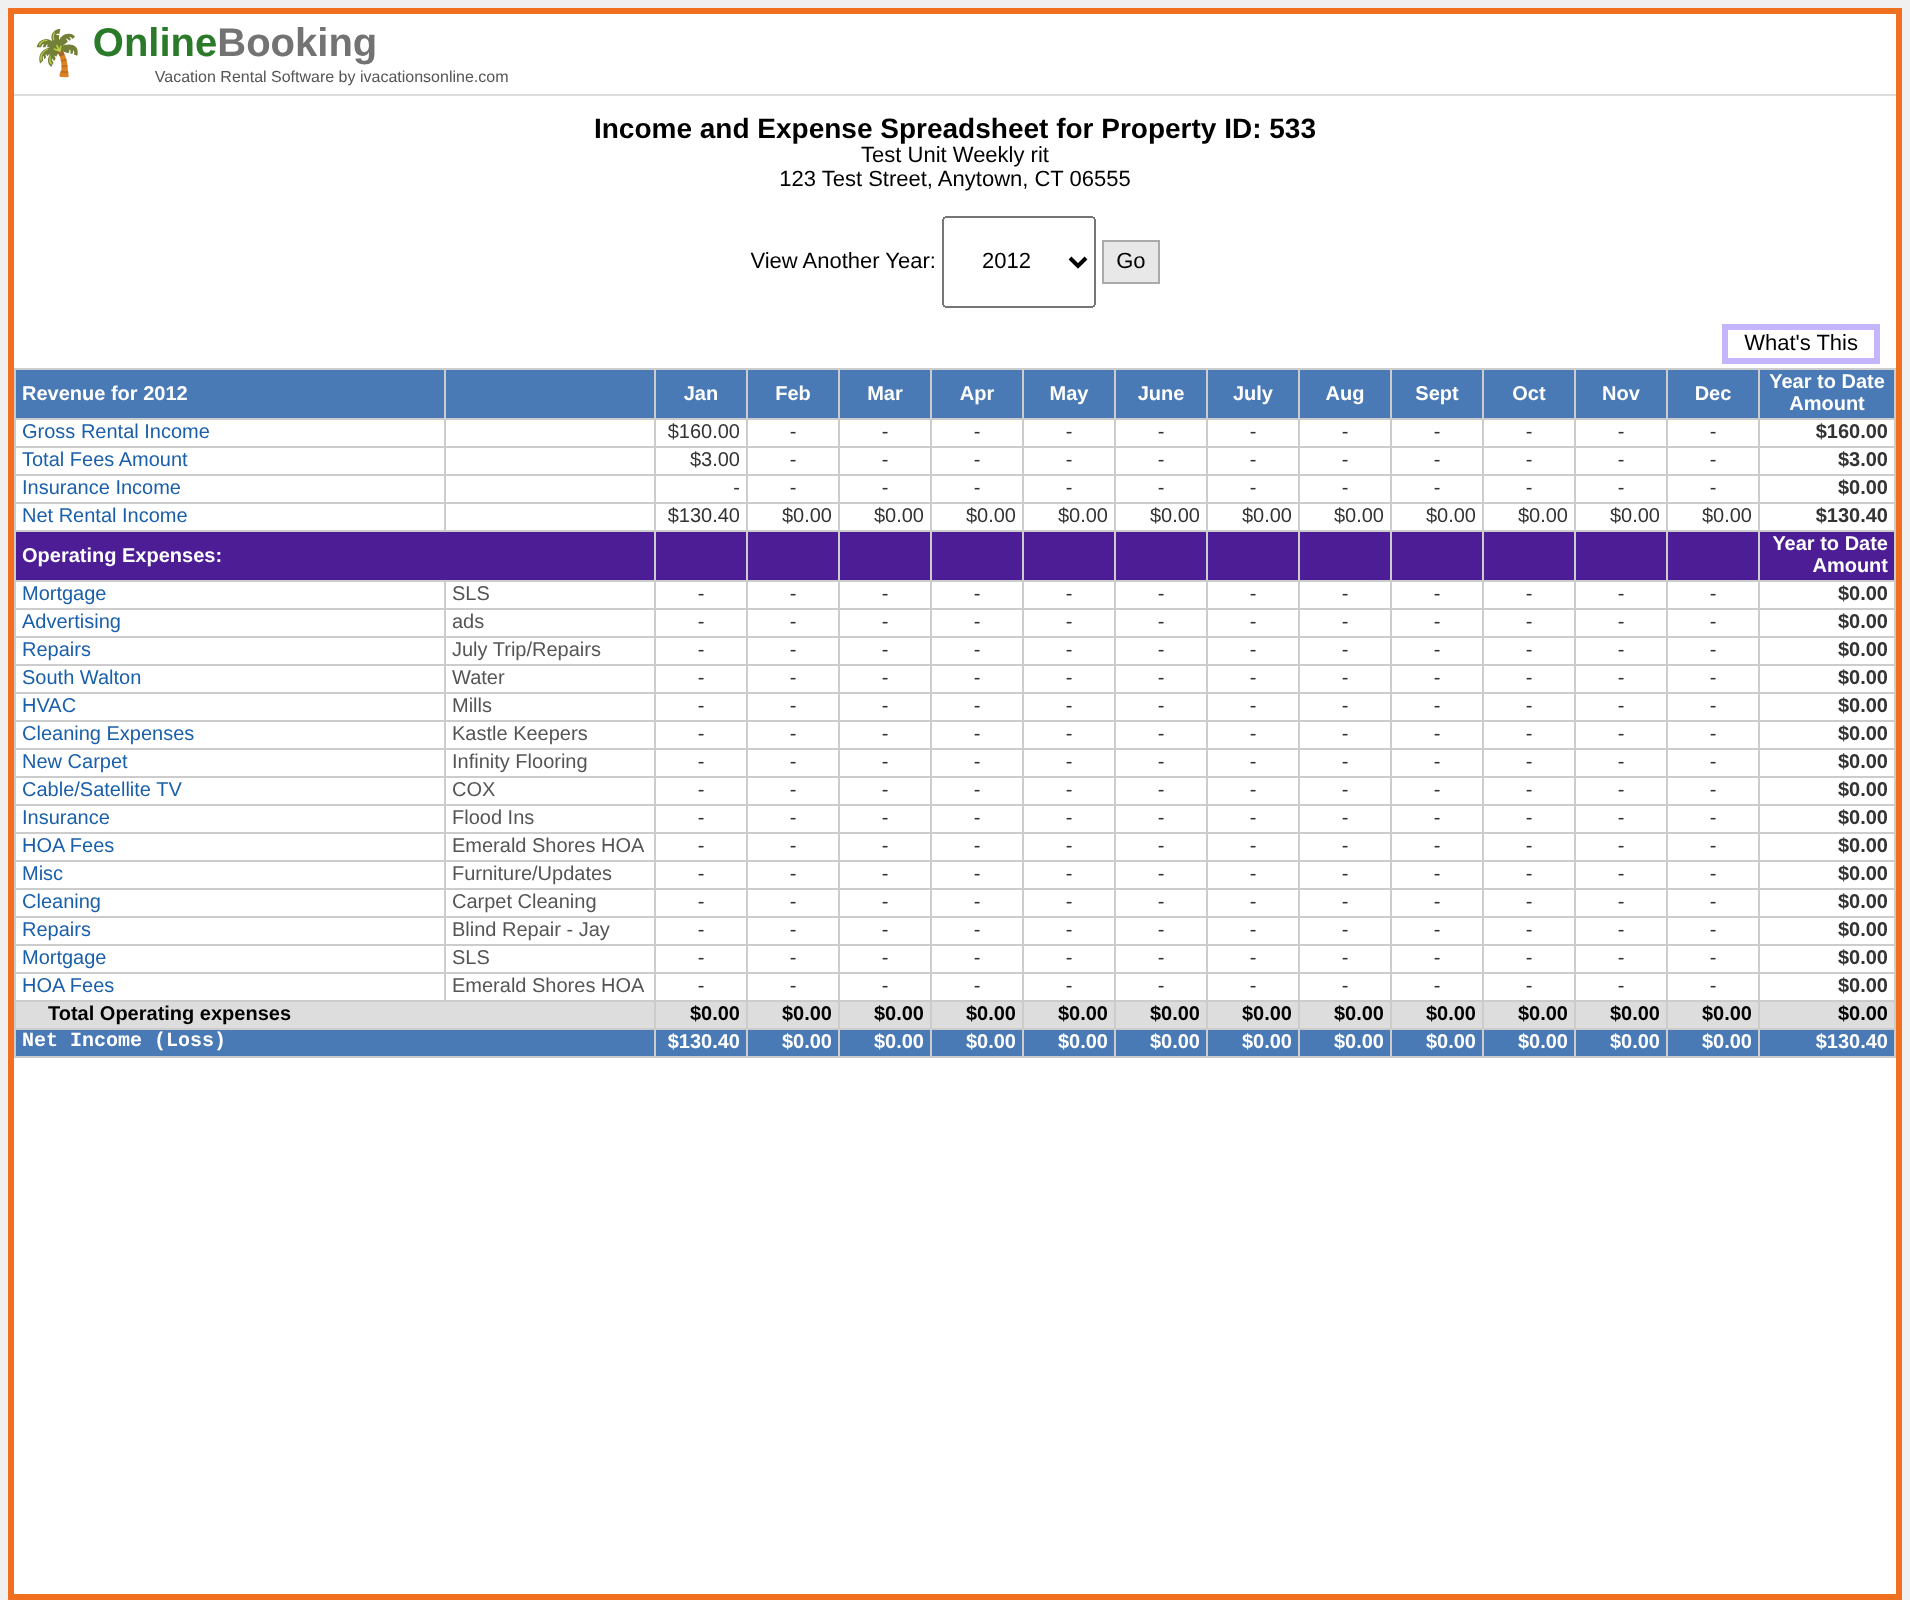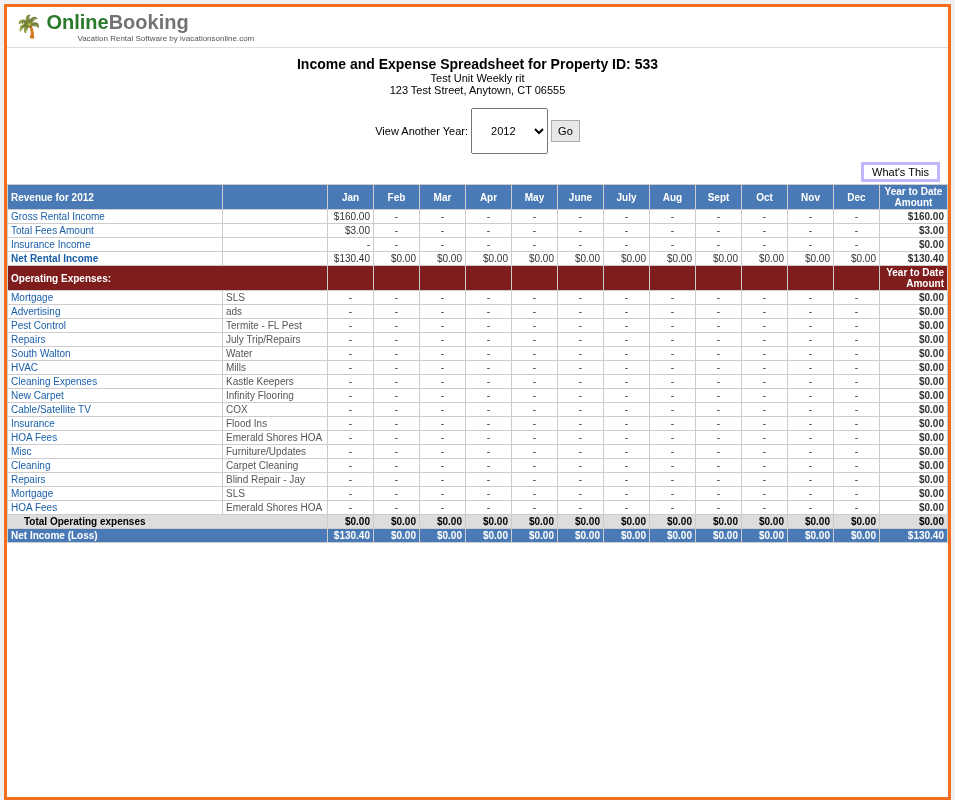--- a/index.html
+++ b/index.html
@@ -96,21 +96,21 @@
       background: #4a7ab5;
       color: white;
       text-align: center;
       font-weight: bold;
       font-size: 10px;
     }
     .header-row th.label-col {
       text-align: left;
     }
     .section-header td {
-      background: #7f1d1d;
+      background: #4c1d95;
       color: white;
       font-weight: bold;
       font-size: 10px;
     }
     .data-row td {
       background: white;
     }
     .data-row td.label-cell {
       color: #1a5faa;
     }
@@ -133,20 +133,21 @@
       padding-left: 16px;
     }
     .net-income-row td {
       background: #4a7ab5;
       color: white;
       font-weight: bold;
       text-align: right;
     }
     .net-income-row td.label-cell {
       text-align: left;
+      font-family: Liberation Mono, monospace;
     }
     .italic-blue {
       color: #1a5faa;
       font-style: italic;
     }
     .vendor-col {
       color: #555;
       font-size: 10px;
     }
     .col-vendor { width: 105px; }
@@ -258,21 +259,21 @@
           <td class="dash-cell">-</td>
           <td class="dash-cell">-</td>
           <td class="dash-cell">-</td>
           <td class="dash-cell">-</td>
           <td class="dash-cell">-</td>
           <td class="dash-cell">-</td>
           <td class="dash-cell">-</td>
     <td class="value-cell" style="font-weight:bold; ">$0.00</td>
   </tr>
         <tr class="data-row">
-    <td class="label-cell" style="font-weight:bold;">Net Rental Income</td>
+    <td class="label-cell" style="font-weight:normal;">Net Rental Income</td>
     <td class="vendor-col"></td>
     <td class="value-cell">$130.40</td>
     <td class="value-cell">$0.00</td>
           <td class="value-cell">$0.00</td>
           <td class="value-cell">$0.00</td>
           <td class="value-cell">$0.00</td>
           <td class="value-cell">$0.00</td>
           <td class="value-cell">$0.00</td>
           <td class="value-cell">$0.00</td>
           <td class="value-cell">$0.00</td>
@@ -315,37 +316,20 @@
           <td class="dash-cell">-</td>
           <td class="dash-cell">-</td>
           <td class="dash-cell">-</td>
           <td class="dash-cell">-</td>
           <td class="dash-cell">-</td>
     <td class="value-cell" style="font-weight:bold;">$0.00</td>
   </tr>
         <tr class="data-row">
     <td class="label-cell">Advertising</td>
     <td class="vendor-col">ads</td>
-    <td class="dash-cell">-</td>
-          <td class="dash-cell">-</td>
-          <td class="dash-cell">-</td>
-          <td class="dash-cell">-</td>
-          <td class="dash-cell">-</td>
-          <td class="dash-cell">-</td>
-          <td class="dash-cell">-</td>
-          <td class="dash-cell">-</td>
-          <td class="dash-cell">-</td>
-          <td class="dash-cell">-</td>
-          <td class="dash-cell">-</td>
-          <td class="dash-cell">-</td>
-    <td class="value-cell" style="font-weight:bold;">$0.00</td>
-  </tr>
-        <tr class="data-row">
-    <td class="label-cell">Pest Control</td>
-    <td class="vendor-col">Termite - FL Pest</td>
     <td class="dash-cell">-</td>
           <td class="dash-cell">-</td>
           <td class="dash-cell">-</td>
           <td class="dash-cell">-</td>
           <td class="dash-cell">-</td>
           <td class="dash-cell">-</td>
           <td class="dash-cell">-</td>
           <td class="dash-cell">-</td>
           <td class="dash-cell">-</td>
           <td class="dash-cell">-</td>

